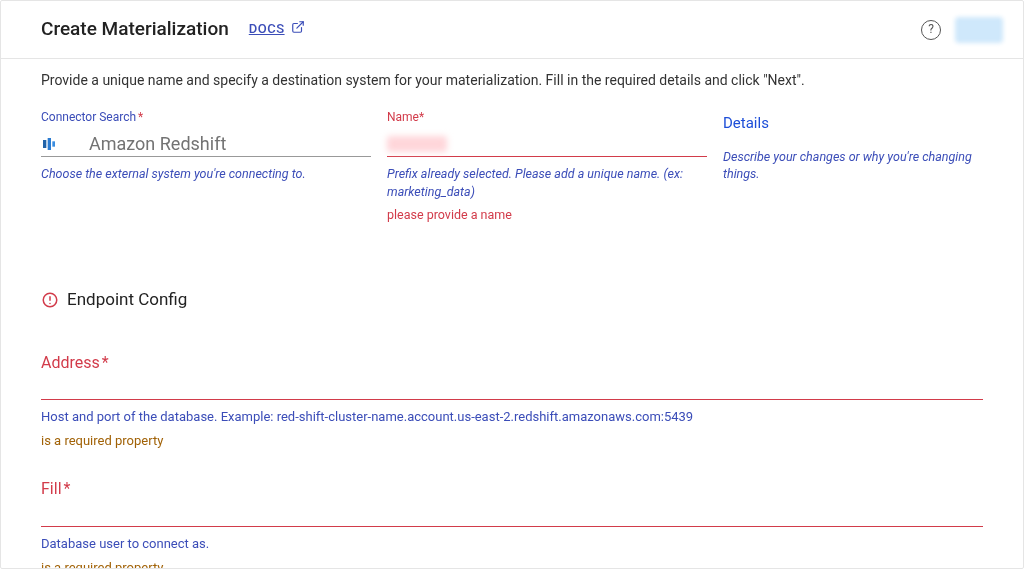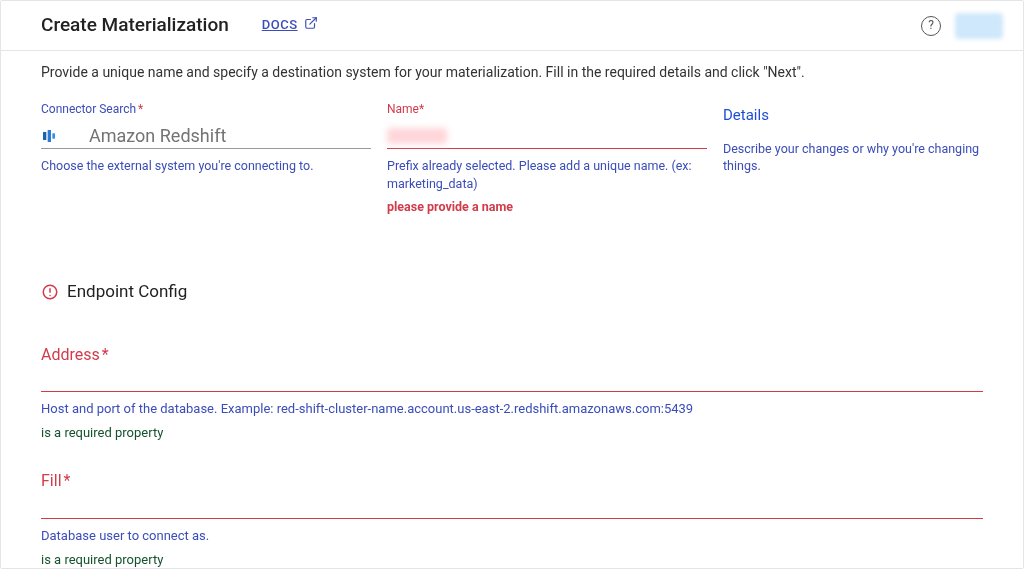--- a/index.html
+++ b/index.html
@@ -15,40 +15,39 @@
     height: 569px;
     overflow: hidden;
     position: relative;
     border: 1px solid #e5e5e5;
     border-radius: 2px;
   }
   
   .header {
     display: flex;
     align-items: center;
-    height: 50px;
+    height: 58px;
     padding: 0 20px 0 40px;
     border-bottom: 1px solid #e5e5e5;
   }
   .header-title {
     font-size: 19px;
     font-weight: 500;
     color: #222;
     margin-right: 20px;
   }
   .docs-link {
     color: #3b4db8;
     font-size: 13px;
     letter-spacing: 0.5px;
     text-decoration: underline;
     font-weight: 500;
     display: inline-flex;
     align-items: center;
     gap: 6px;
-    margin-left: 13px;
   }
   .docs-link svg { width: 14px; height: 14px; }
   .header-spacer { flex: 1; }
   .help-icon {
     width: 20px; height: 20px;
     display: inline-flex; align-items: center; justify-content: center;
     border: 1.5px solid #555;
     border-radius: 50%;
     font-size: 12px;
     color: #555;
@@ -105,26 +104,26 @@
   .input-line .value {
     font-size: 18px; color: #737373; margin-left: 24px;
   }
   .input-line .blur-value {
     width: 60px; height: 16px; background: #ffd6da; filter: blur(3px); border-radius: 3px;
   }
   .help-text {
     margin-top: 8px;
     font-size: 12.5px;
     color: #3b4db8;
+    font-style: italic;
   }
   .error-text {
     margin-top: 6px;
     font-size: 12.5px;
     color: #d23b4a;
-    font-weight: bold;
   }
   .details-label {
     font-size: 15px;
     color: #1d4ed8;
     padding-top: 4px;
   }
 
   
   .section {
     margin-top: 64px;
@@ -158,21 +157,21 @@
     border-bottom: 1.5px solid #d23b4a;
     margin-bottom: 8px;
   }
   .cfg-desc {
     font-size: 13px;
     color: #3b4db8;
     margin-bottom: 6px;
   }
   .cfg-err {
     font-size: 13px;
-    color: #14532d;
+    color: #a16207;
   }
 </style>
 </head>
 <body>
 
 <div class="page">
 
   <div class="header">
     <div class="header-title">Create Materialization</div>
     <a href="#" class="docs-link">

